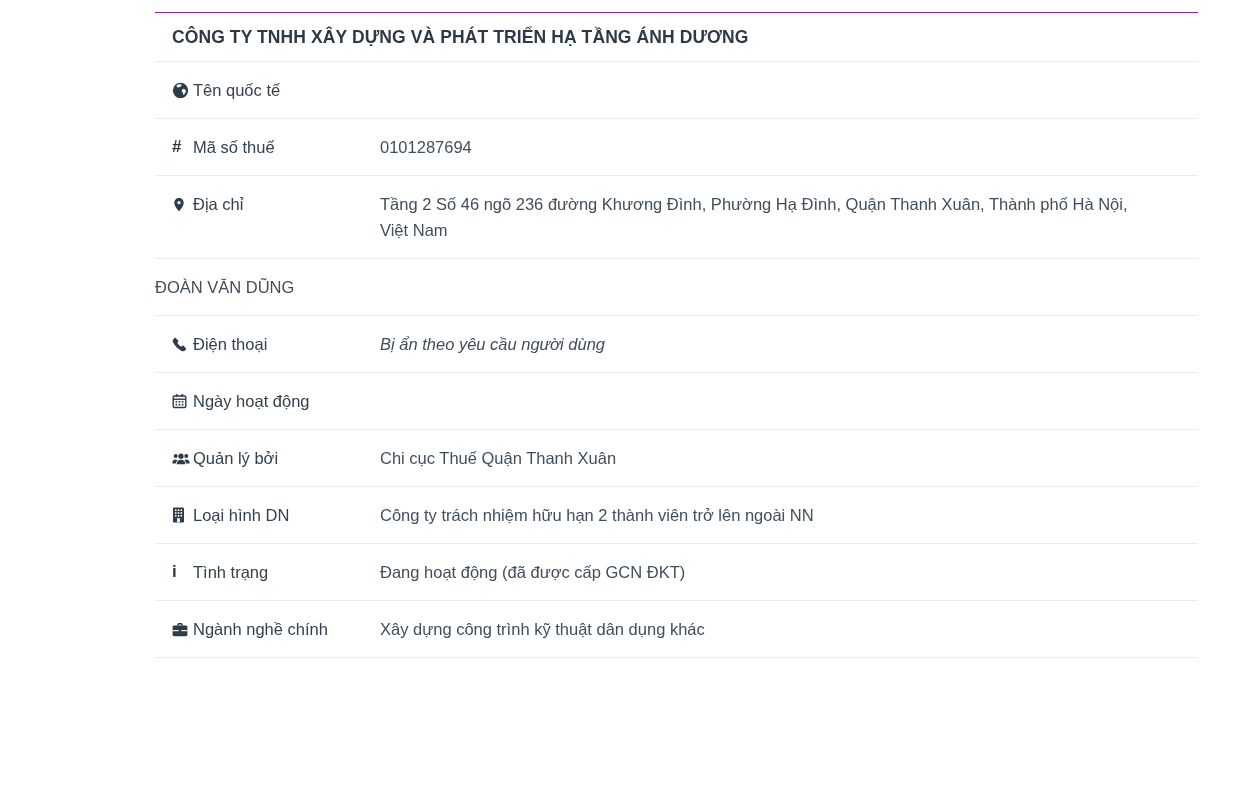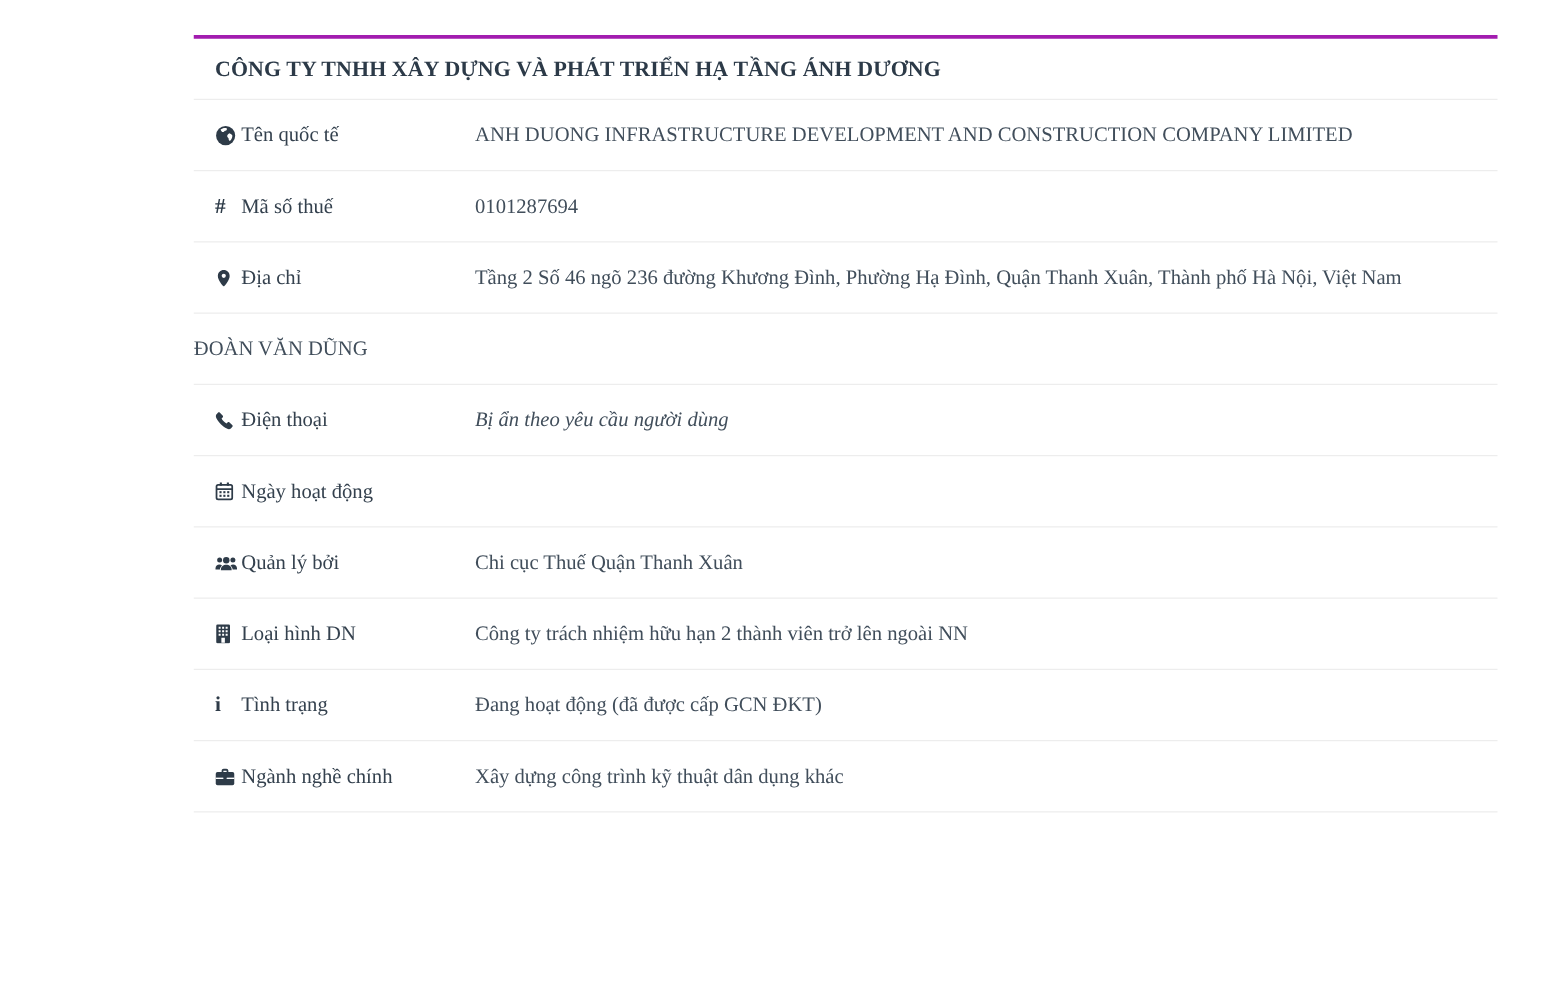--- a/index.html
+++ b/index.html
@@ -4,25 +4,24 @@
 <style>
   * { box-sizing: border-box; margin: 0; padding: 0; }
   html, body {
     background: #ffffff;
     font-family: "Liberation Sans", "DejaVu Sans", sans-serif;
     color: #414e5b;
   }
   body { width: 1253px; min-height: 797px; }
 
   .company-card {
-    margin: 28px 0 0 155px;
+    margin: 12px 0 0 155px;
     width: 1043px;
-    border-top: 3px solid #a21caf;
+    border-top: 1px solid #a21caf;
     border-bottom: 1px solid #ededed;
-    font-family: Liberation Serif, serif;
   }
 
   .card-title {
     padding: 14px 17px 13px 17px;
     border-bottom: 1px solid #ededed;
     font-size: 17.5px;
     font-weight: 700;
     color: #2c3a48;
     letter-spacing: 0.1px;
   }
@@ -79,21 +78,20 @@
     <div class="cell-label">
       <span class="icon-box">
         <svg width="17" height="17" viewBox="0 0 16 16" fill="currentColor">
           <circle cx="8" cy="8" r="7.2"></circle>
           <path fill="#fff" d="M4.2 3.4c1.3-1.1 3.1-1.5 4.6-1 .4.6.1 1.4-.5 1.8-.4.3-1 .2-1.4.6-.3.4-.9.6-1.4.4-.6-.2-1.1-1-1.3-1.8z"></path>
           <path fill="#fff" d="M10.9 6.3c.9.3 1.8 1 2.2 1.8-.1 1.5-.8 3-1.9 4-.6-.3-1-.9-.9-1.5.1-.5-.2-.9-.6-1.2-.5-.4-.7-1.2-.3-1.8.3-.6.9-1.1 1.5-1.3z"></path>
         </svg>
       </span>
       <span>Tên quốc tế</span>
     </div>
-    <div class="cell-value">ANH DUONG INFRASTRUCTURE DEVELOPMENT AND CONSTRUCTION COMPANY LIMITED</div>
   </div>
 
 
   <div class="row">
     <div class="cell-label">
       <span class="icon-box">
           <span class="glyph-icon">#</span>
         </span>
       <span>Mã số thuế</span>
     </div>

